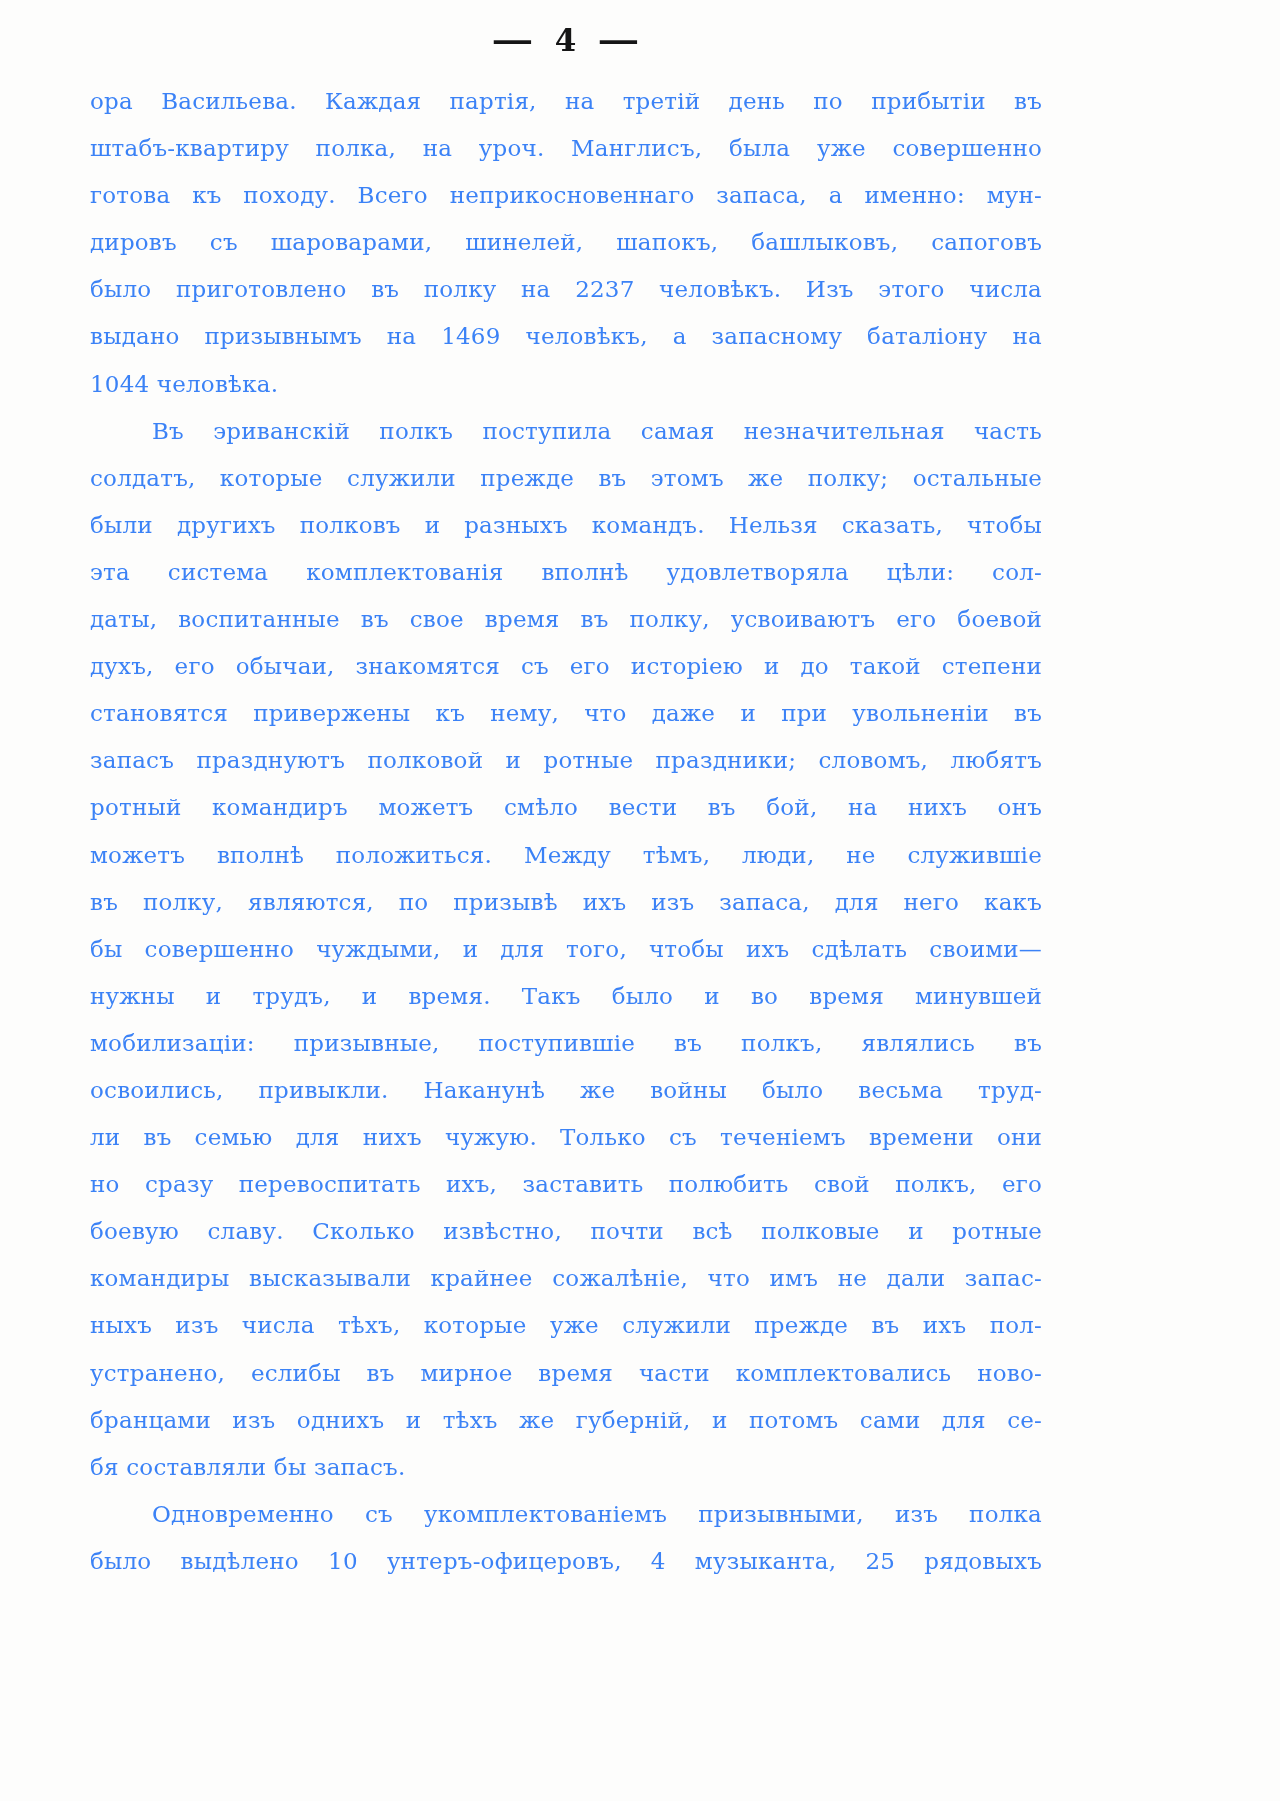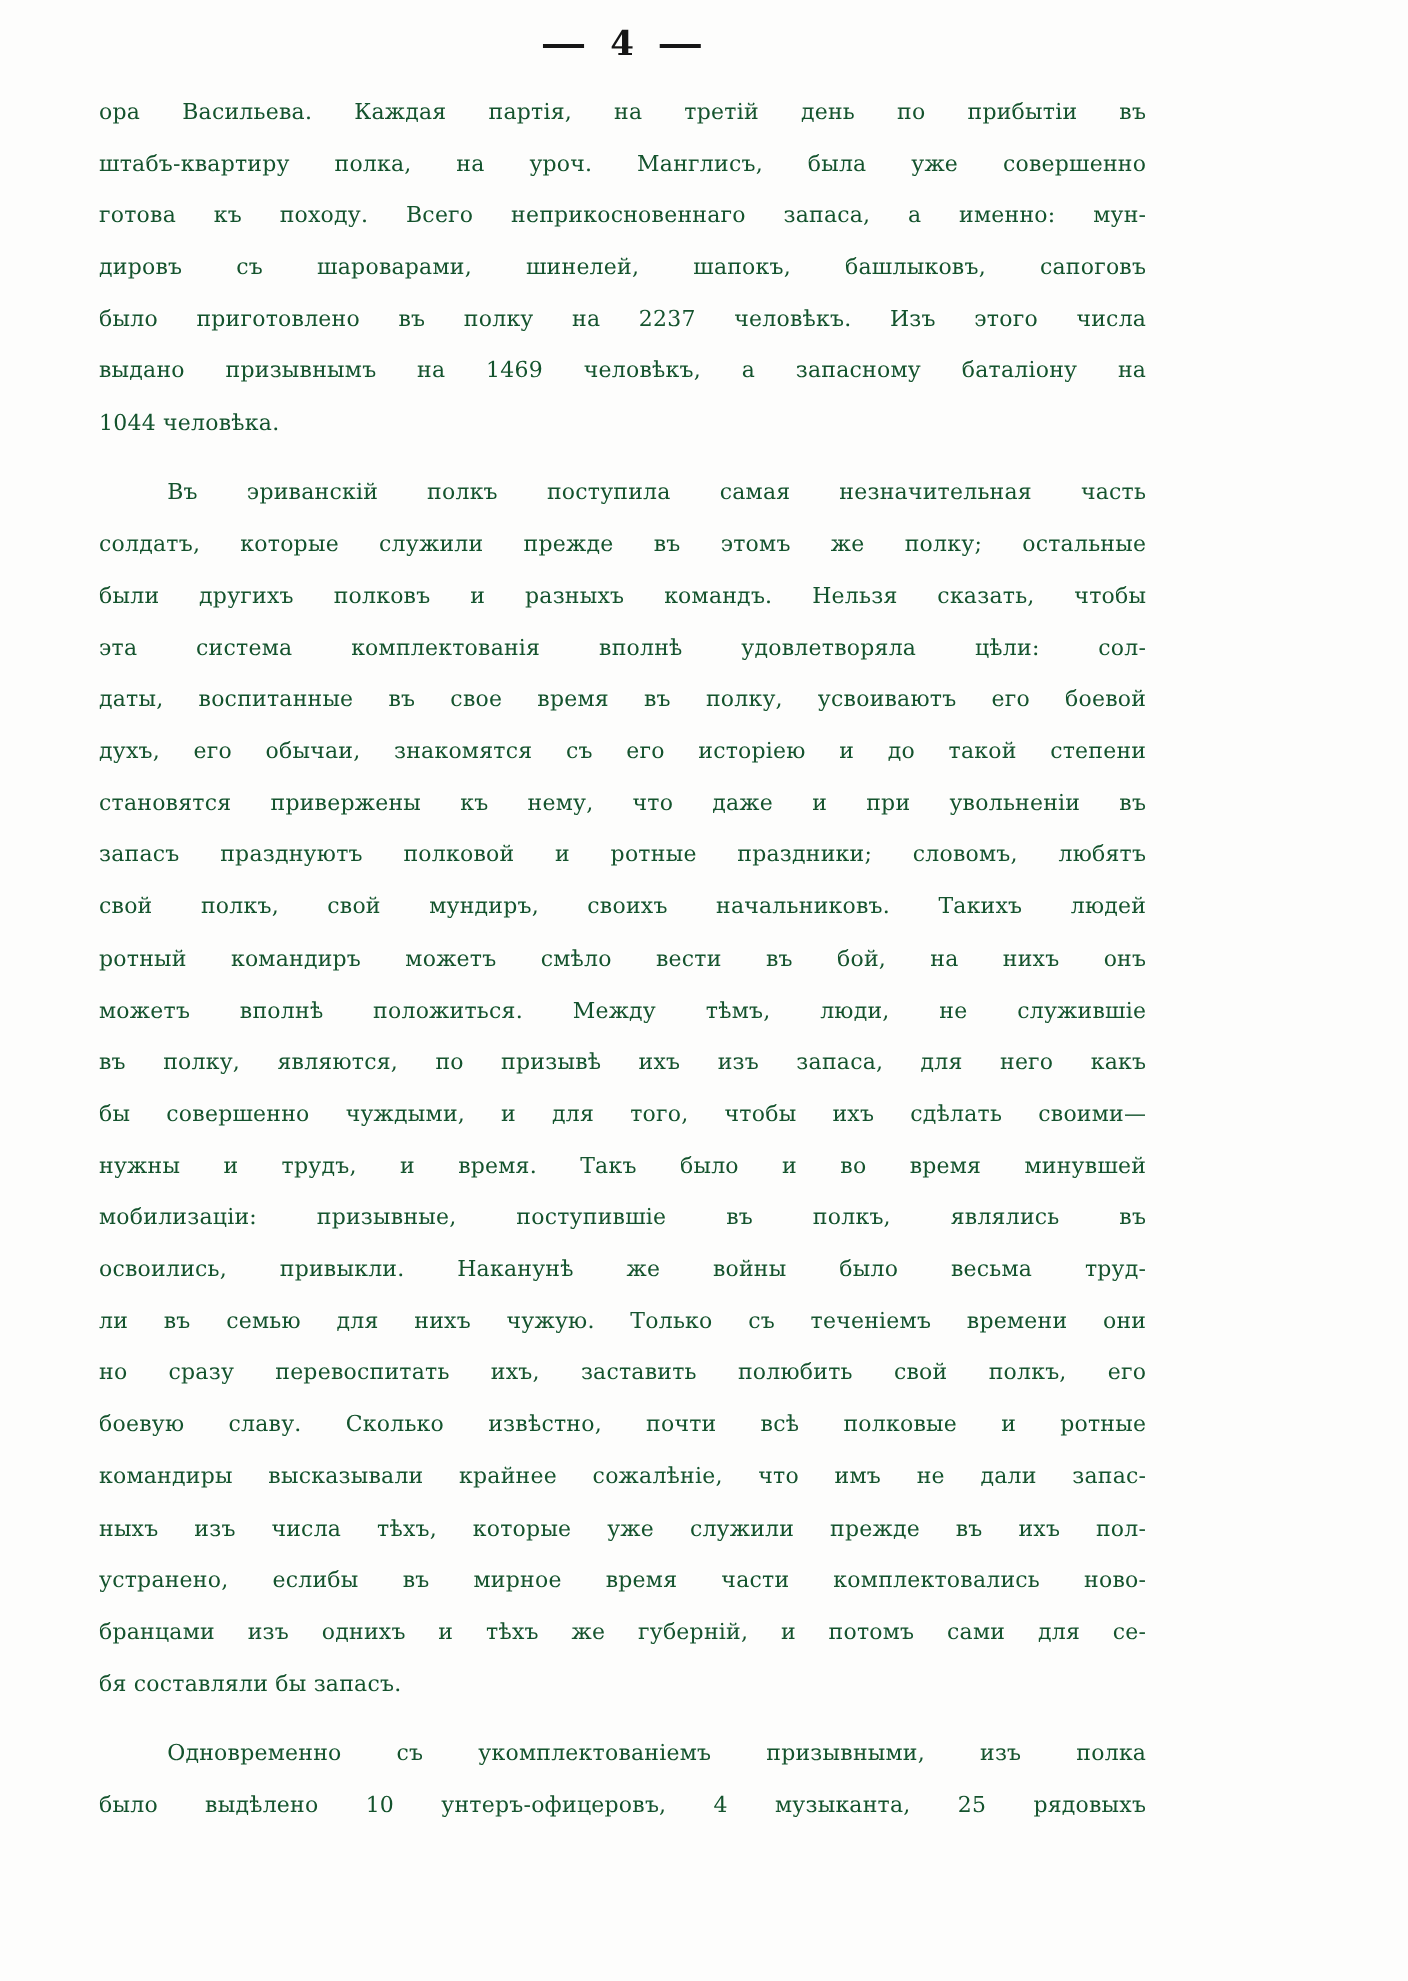--- a/index.html
+++ b/index.html
@@ -34,37 +34,36 @@
   }
   .page-header .page-num {
     display: inline-block;
     margin: 0 26px;
   }
   .page-text {
     position: absolute;
     top: 78px;
     left: 90px;
     width: 952px;
-    font-size: 20px;
+    font-size: 23px;
     line-height: 47.1px;
-    color: #14532d;
+    color: #3b82f6;
   }
   .paragraph {
     margin: 0;
     padding: 0;
   }
   .line {
     text-align: justify;
     text-align-last: justify;
     white-space: normal;
     letter-spacing: 0.2px;
   }
   .line.indent {
     text-indent: 62px;
-    margin-top: 16px;
   }
   .line.last {
     text-align-last: left;
   }
 </style>
 </head>
 <body>
 
 <div class="page">
   <div class="page-header">
@@ -82,21 +81,20 @@
       </div>
       <div class="paragraph">
         <div class="line indent">Въ эриванскій полкъ поступила самая незначительная часть</div>
         <div class="line">солдатъ, которые служили прежде въ этомъ же полку; остальные</div>
         <div class="line">были другихъ полковъ и разныхъ командъ. Нельзя сказать, чтобы</div>
         <div class="line">эта система комплектованія вполнѣ удовлетворяла цѣли: сол-</div>
         <div class="line">даты, воспитанные въ свое время въ полку, усвоиваютъ его боевой</div>
         <div class="line">духъ, его обычаи, знакомятся съ его исторіею и до такой степени</div>
         <div class="line">становятся привержены къ нему, что даже и при увольненіи въ</div>
         <div class="line">запасъ празднуютъ полковой и ротные праздники; словомъ, любятъ</div>
-        <div class="line">свой полкъ, свой мундиръ, своихъ начальниковъ. Такихъ людей</div>
         <div class="line">ротный командиръ можетъ смѣло вести въ бой, на нихъ онъ</div>
         <div class="line">можетъ вполнѣ положиться. Между тѣмъ, люди, не служившіе</div>
         <div class="line">въ полку, являются, по призывѣ ихъ изъ запаса, для него какъ</div>
         <div class="line">бы совершенно чуждыми, и для того, чтобы ихъ сдѣлать своими—</div>
         <div class="line">нужны и трудъ, и время. Такъ было и во время минувшей</div>
         <div class="line">мобилизаціи: призывные, поступившіе въ полкъ, являлись въ</div>
         <div class="line">освоились, привыкли. Наканунѣ же войны было весьма труд-</div>
         <div class="line">ли въ семью для нихъ чужую. Только съ теченіемъ времени они</div>
         <div class="line">но сразу перевоспитать ихъ, заставить полюбить свой полкъ, его</div>
         <div class="line">боевую славу. Сколько извѣстно, почти всѣ полковые и ротные</div>

